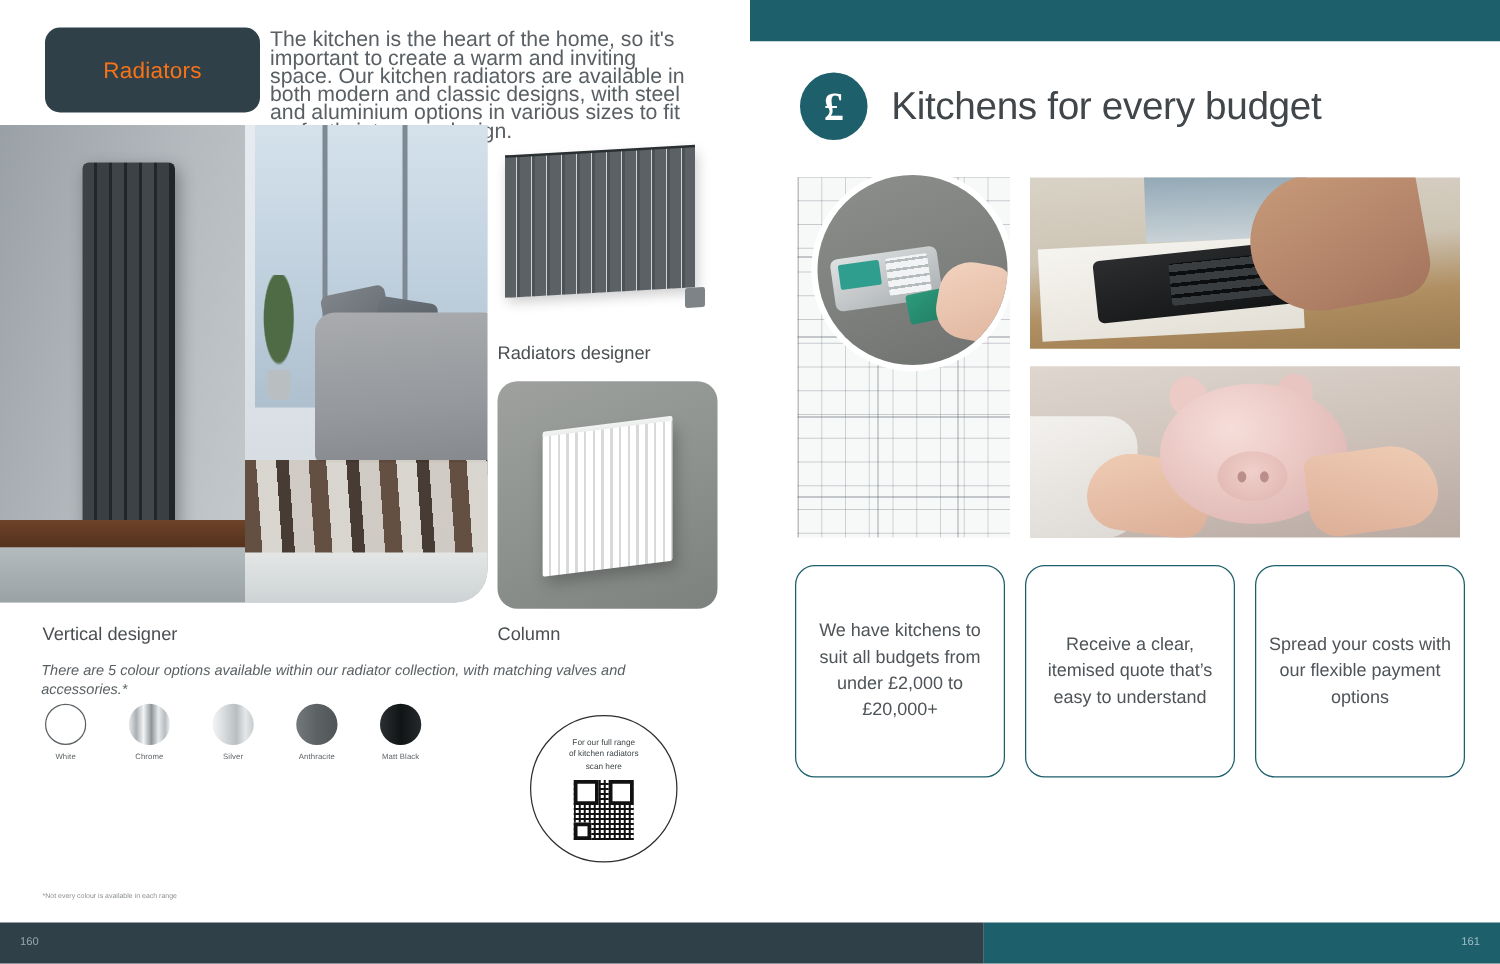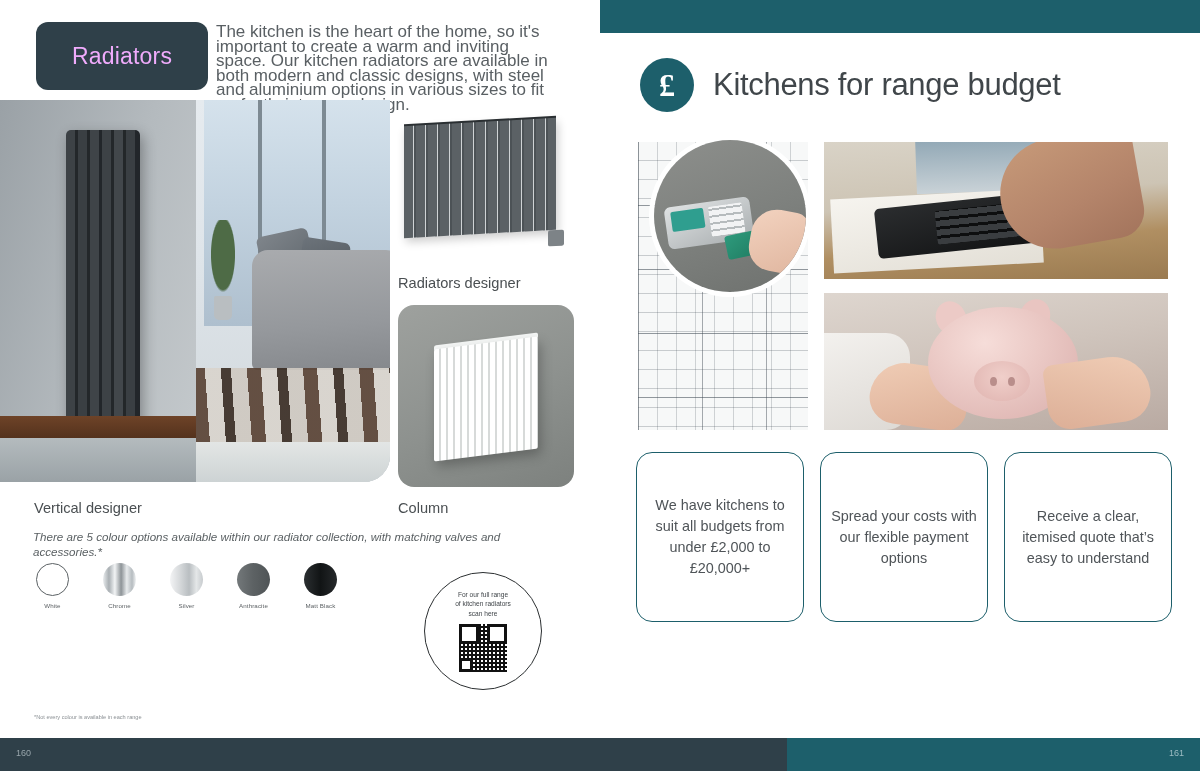--- a/index.html
+++ b/index.html
@@ -14,21 +14,21 @@
   
   .left-page { position: absolute; left: 0; top: 0; width: 600px; height: 771px; background: #fff; }
 
   .title-chip {
     position: absolute; left: 36px; top: 22px;
     width: 172px; height: 68px;
     background: #2f4049; border-radius: 12px;
     display: flex; align-items: center; justify-content: center;
   }
   .title-chip span {
-    color: #f0abfc; font-size: 23px; font-weight: 400; letter-spacing: .2px;
+    color: #f97316; font-size: 18px; font-weight: 400; letter-spacing: .2px;
   }
 
   .intro-copy {
     position: absolute; left: 216px; top: 25px; width: 340px;
     font-size: 17px; line-height: 14.6px; color: #595f63;
   }
 
   
   .hero {
     position: absolute; left: 0; top: 100px; width: 390px; height: 382px;
@@ -467,21 +467,21 @@
     <div class="footnote">*Not every colour is available in each range</div>
   </div>
 
   <div class="right-page">
     <div class="top-teal-bar"></div>
 
     <div class="budget-head">
       <div class="pound-circle">
         <span>£</span>
       </div>
-      <div class="budget-title">Kitchens for range budget</div>
+      <div class="budget-title">Kitchens for every budget</div>
     </div>
 
     <div class="media">
       <div class="blueprint"></div>
       <div class="card-circle">
         <div class="card-terminal">
           <div class="card-screen"></div>
           <div class="card-keys"></div>
         </div>
         <div class="card-green"></div>
@@ -507,24 +507,24 @@
         <div class="piggy-hand-r"></div>
       </div>
     </div>
   </div>
 
   <div class="benefit-row">
     <div class="benefit-box">
       <div class="benefit-text">We have kitchens to suit all budgets from under £2,000 to £20,000+</div>
     </div>
     <div class="benefit-box">
+      <div class="benefit-text">Receive a clear, itemised quote that’s easy to understand</div>
+    </div>
+    <div class="benefit-box">
       <div class="benefit-text">Spread your costs with our flexible payment options</div>
-    </div>
-    <div class="benefit-box">
-      <div class="benefit-text">Receive a clear, itemised quote that’s easy to understand</div>
     </div>
   </div>
 
   <div class="footer">
     <div class="footer-dark"></div>
     <div class="footer-teal"></div>
     <div class="page-left">160</div>
     <div class="page-right">161</div>
   </div>
 

